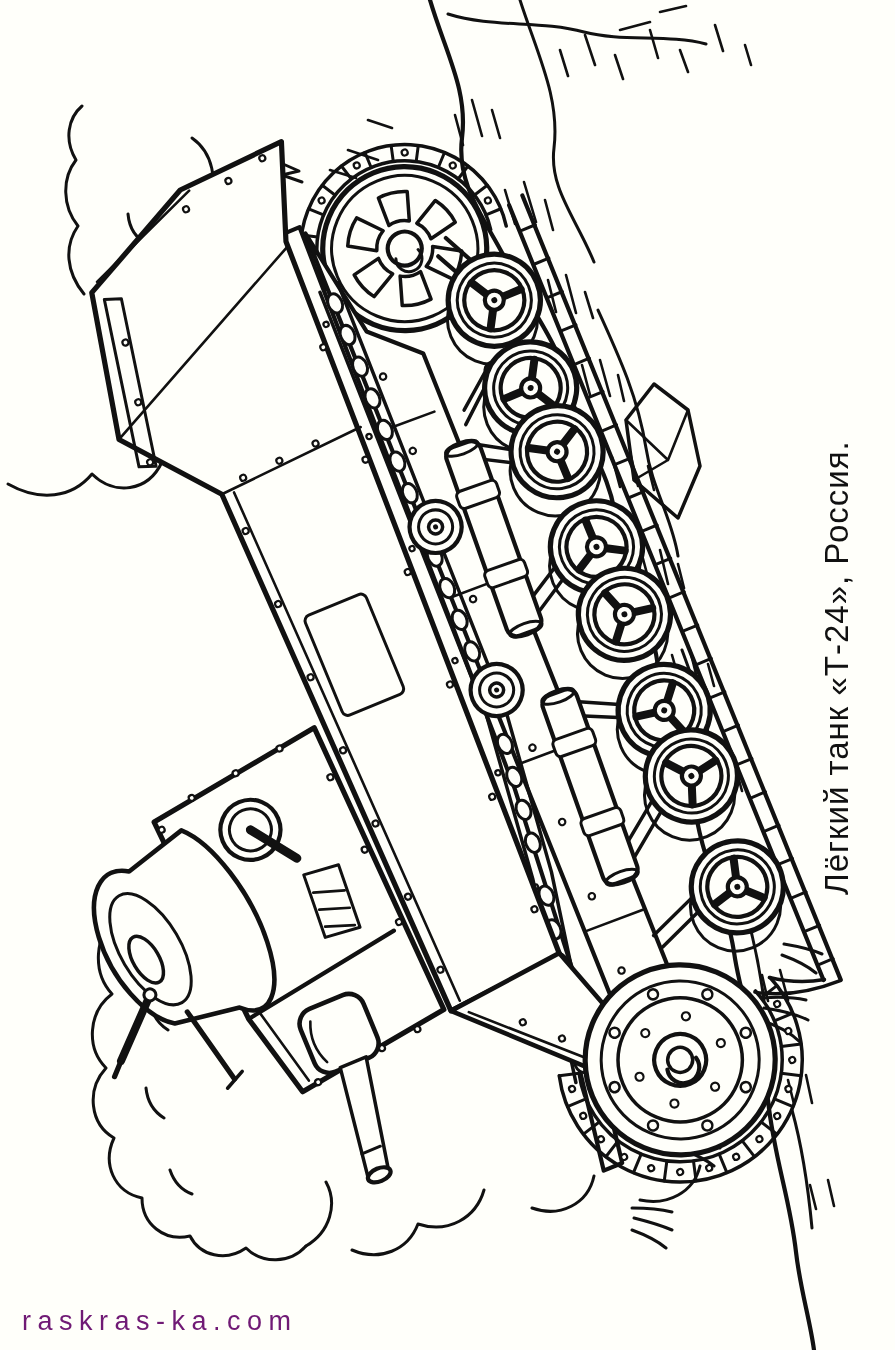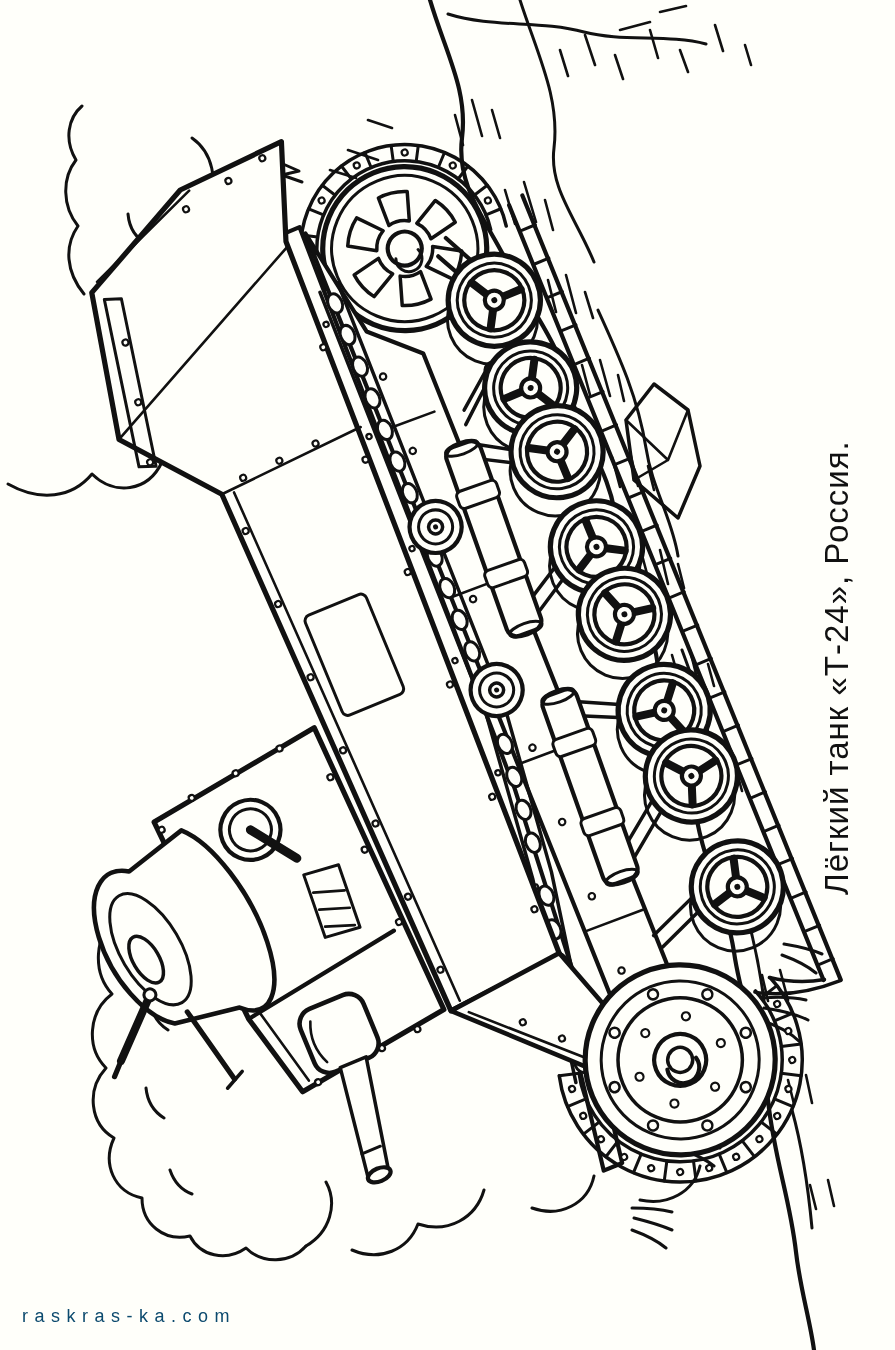--- a/index.html
+++ b/index.html
@@ -12,22 +12,22 @@
       stroke:#111;fill:none;stroke-linecap:round;stroke-linejoin:round;stroke-width:3.2}
   .w2{stroke-width:2.2!important}.w26{stroke-width:2.6!important}
   .w3{stroke-width:3!important}.w35{stroke-width:3.5!important}
   .w4{stroke-width:4.2!important}.w45{stroke-width:4.6!important}
   .w5{stroke-width:5.2!important}
   .w8{stroke-width:8!important}.w9{stroke-width:9!important}
   .fl{fill:#FFFFFA!important}
   .fd{fill:#111!important;stroke:none!important}
   .cap{font-family:"Liberation Sans",sans-serif;font-size:33px;letter-spacing:1px;
        fill:#111!important;stroke:none!important}
-  .footer{position:absolute;left:22px;top:1306px;font-size:18px;letter-spacing:6.5px;
-          color:#0c4a6e;white-space:nowrap}
+  .footer{position:absolute;left:22px;top:1306px;font-size:27px;letter-spacing:6.5px;
+          color:#701a75;white-space:nowrap}
 </style>
 </head>
 <body>
 
 <div class="stage">
 <svg id="art" width="895" height="1350" viewBox="0 0 895 1350">
   <defs>
     <g id="rw">
       <circle r="46" class="w5 fl"></circle>
       <circle r="37" class="w3"></circle>

